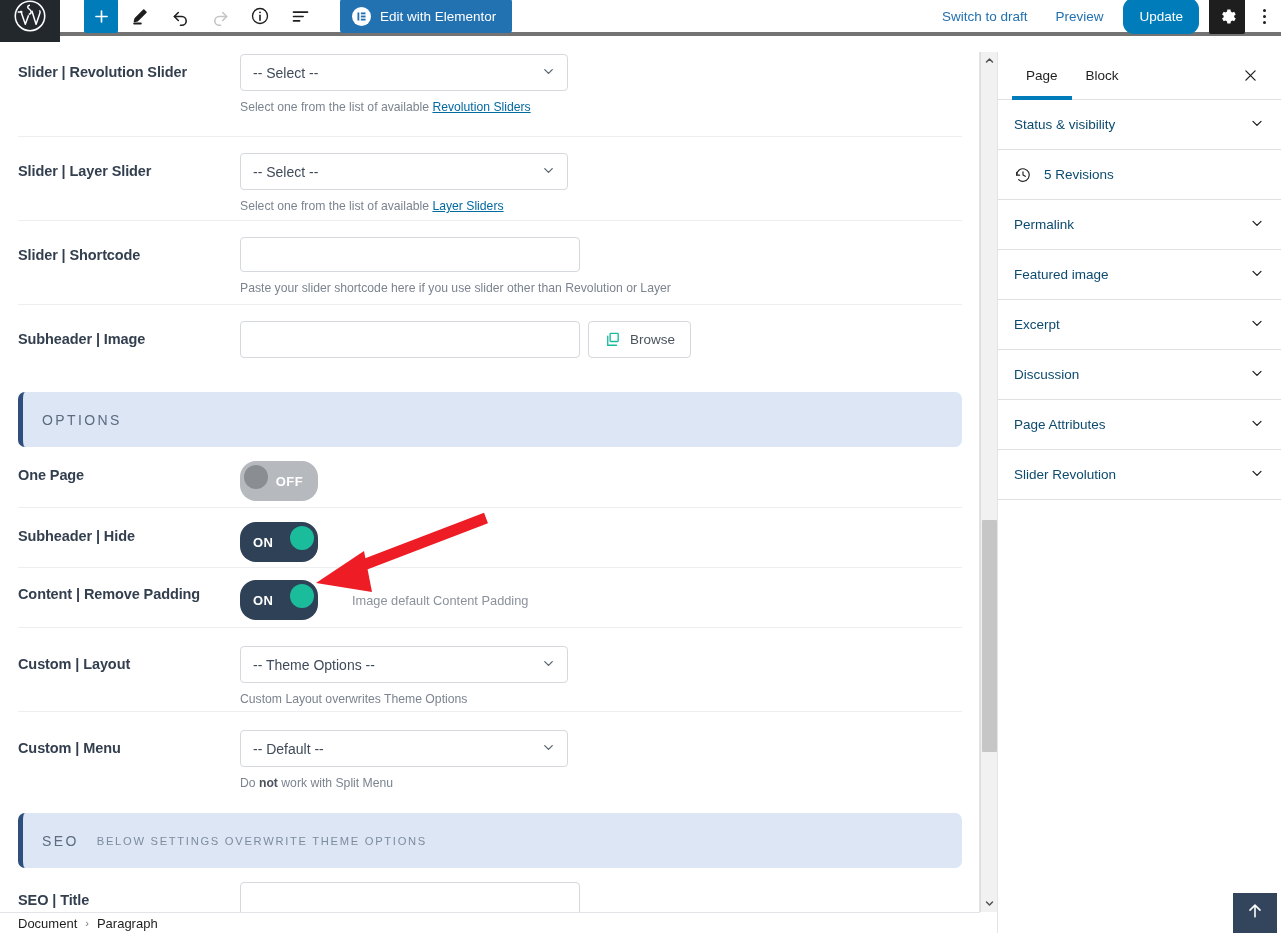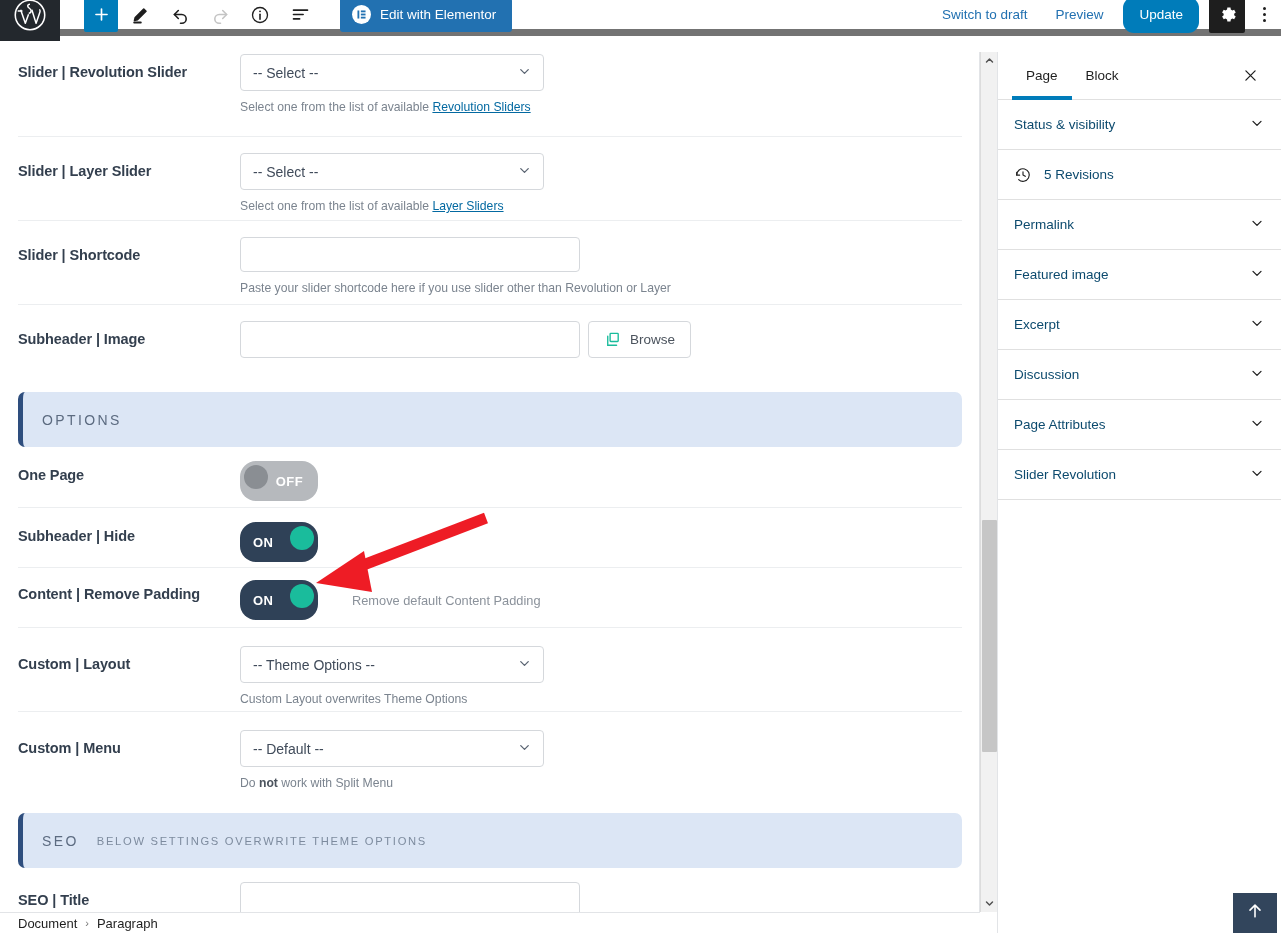--- a/index.html
+++ b/index.html
@@ -8,21 +8,21 @@
     font-family: "Liberation Sans", sans-serif;
     background: #ffffff;
     overflow: hidden;
   }
   .screen { position: relative; width: 1281px; height: 933px; }
 
   
   .toolbar {
     position: absolute; top: 0; left: 0; width: 1281px; height: 36px;
     background: #ffffff;
-    border-bottom: 7px solid #737373;
+    border-bottom: 4px solid #737373;
     display: flex; align-items: center;
   }
   .wp-logo {
     width: 60px; height: 52px; background: #23282d;
     display: flex; align-items: center; justify-content: center;
     flex: 0 0 60px;
   }
   .wp-logo svg { width: 34px; height: 34px; }
 
   .tb-left { display: flex; align-items: center; padding-left: 24px; gap: 4px; }
@@ -95,21 +95,21 @@
   }
   .frow.first { border-top: none; padding-top: 2px; }
   .frow .flabel {
     width: 222px; flex: 0 0 222px;
     font-size: 14.5px; font-weight: bold; color: #333f4e;
     padding-top: 10px; letter-spacing: -0.1px;
   }
   .frow .fctl { flex: 1; }
 
   .fselect {
-    width: 304px; height: 37px;
+    width: 328px; height: 37px;
     border: 1px solid #d5d8dc; border-radius: 4px; background: #fff;
     display: flex; align-items: center; padding: 0 12px;
     font-size: 14px; color: #404b5a; position: relative;
     cursor: pointer;
   }
   .fselect .chev {
     position: absolute; right: 11px; top: 50%; transform: translateY(-50%);
     color: #5a6472;
   }
   .finput {
@@ -409,21 +409,21 @@
       </div>
 
       <div class="frow trow" style="min-height:60px; padding-top:12px;">
         <div class="flabel" style="padding-top:6px;">Content | Remove Padding</div>
         <div class="fctl">
           <div class="toggle-inline">
             <div class="toggle on">
               <span class="tlabel">ON</span>
               <span class="knob"></span>
             </div>
-            <span class="toggle-note">Remove default Content Padding</span>
+            <span class="toggle-note">Image default Content Padding</span>
           </div>
         </div>
       </div>
 
       <div class="frow" style="padding-top:18px;">
         <div class="flabel">Custom | Layout</div>
         <div class="fctl">
           <div class="fselect">
             <span>-- Theme Options --</span>
             <span class="chev">

